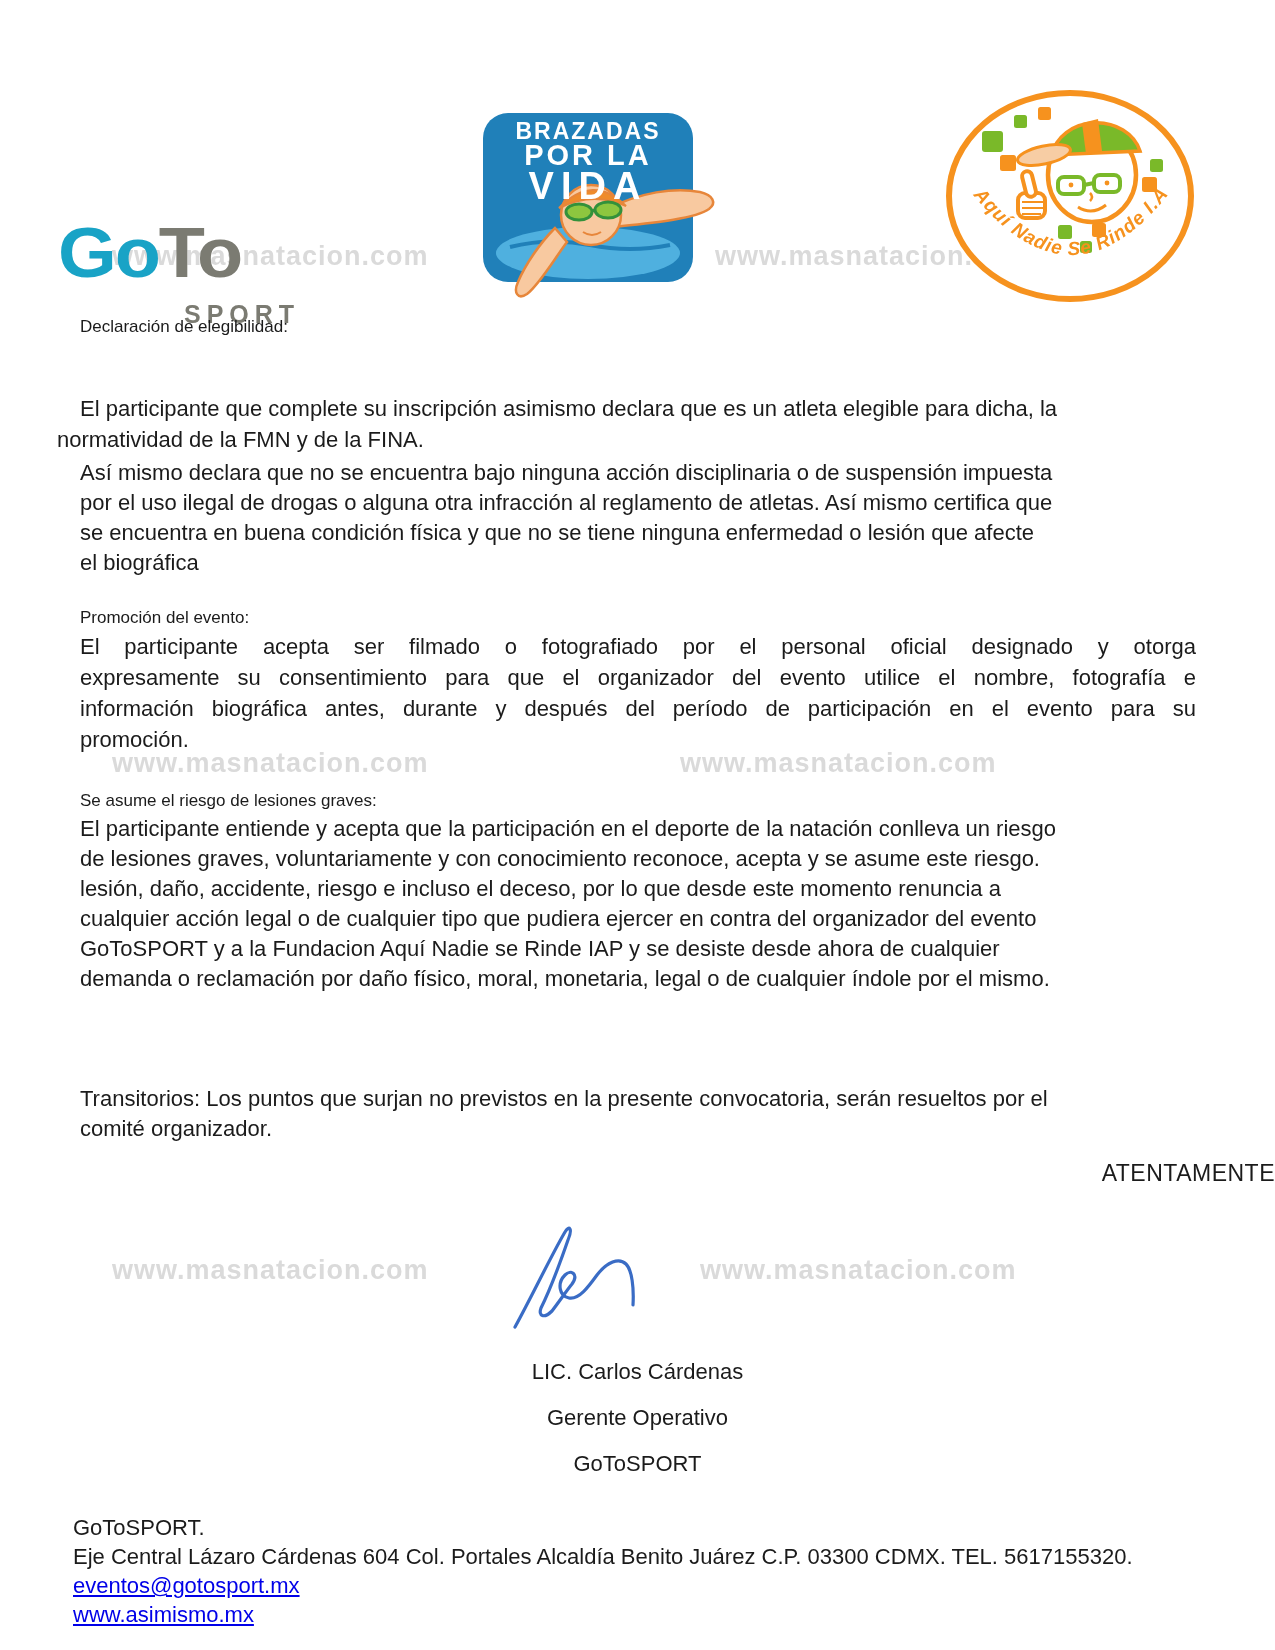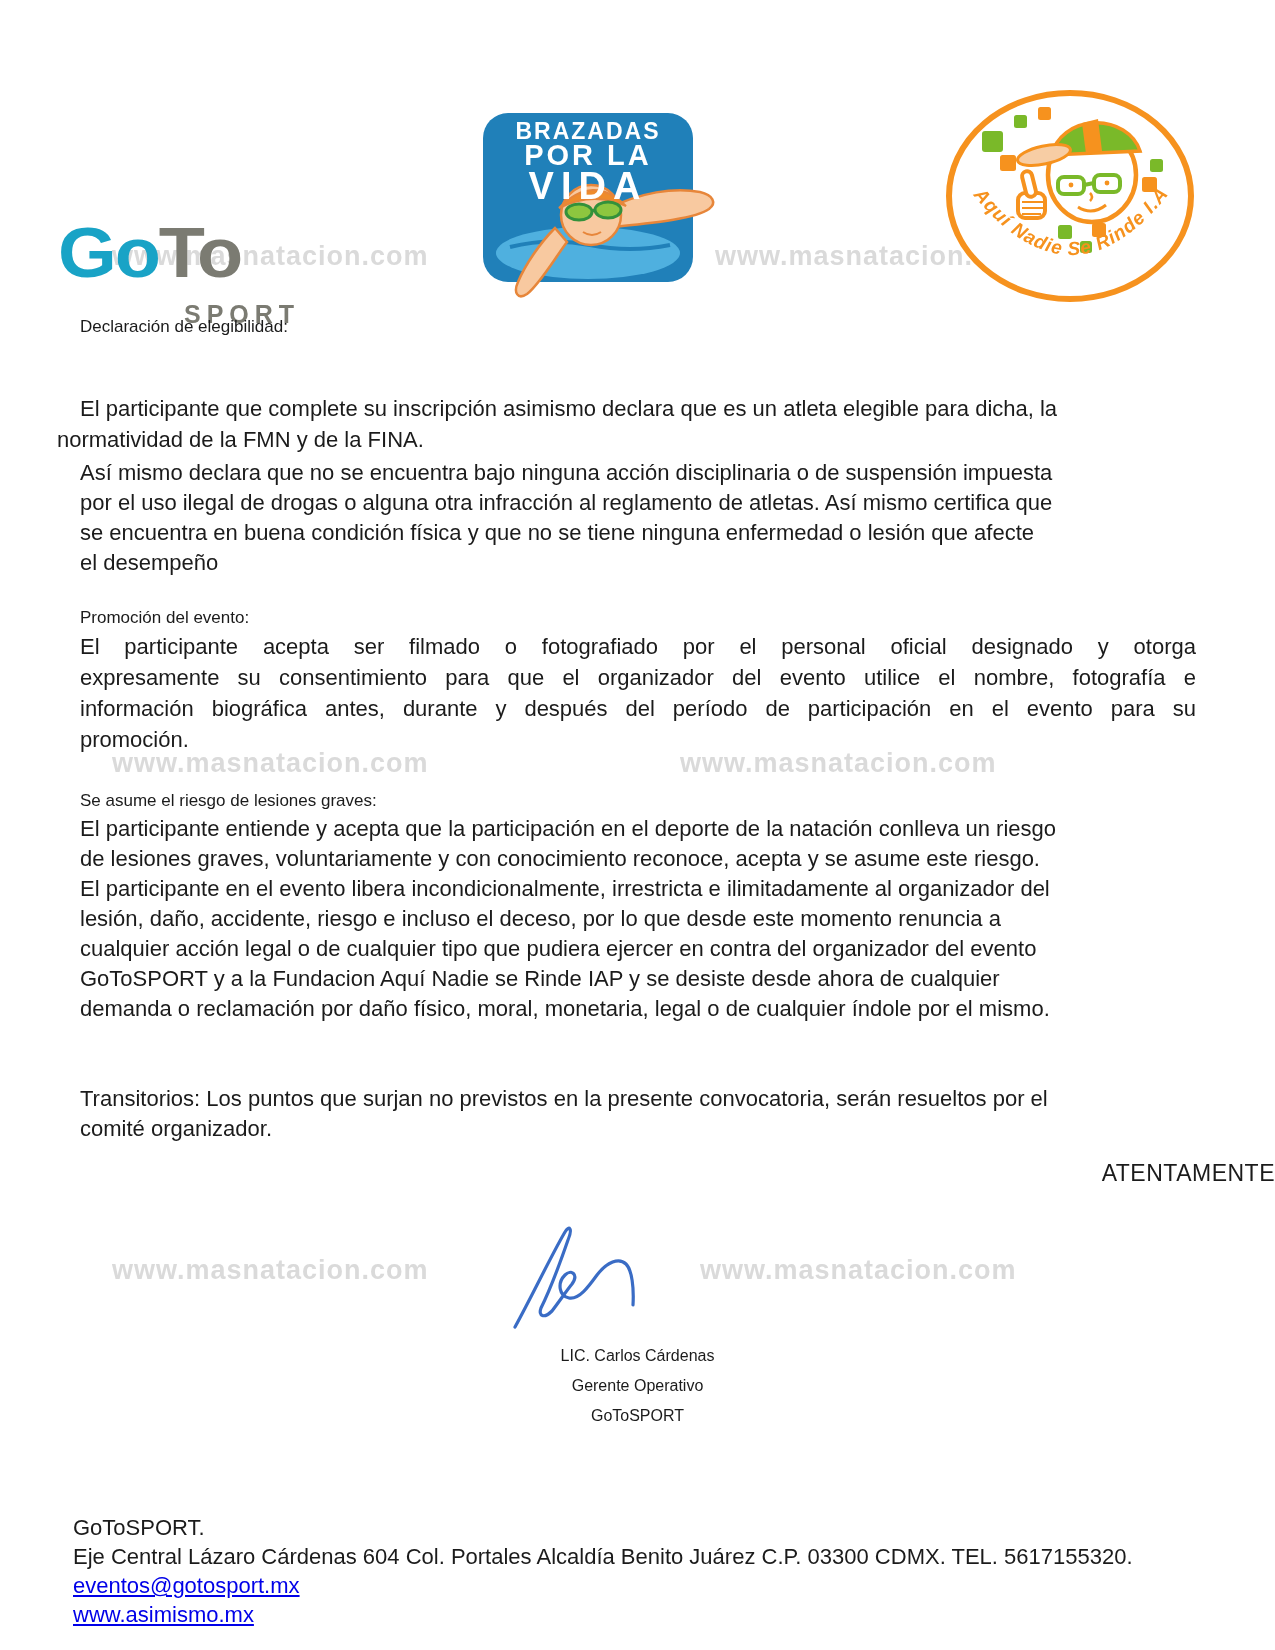--- a/index.html
+++ b/index.html
@@ -15,21 +15,21 @@
   .ind{padding-left:23px;}
   .jline{white-space:normal;text-align:justify;text-align-last:justify;}
   .heading{font-size:17px;line-height:30px;white-space:nowrap;}
   .wm{
     position:absolute;color:#dadada;font-weight:700;font-size:27px;
     letter-spacing:1px;white-space:nowrap;z-index:1;line-height:1;
   }
   .textlayer{z-index:3;}
   .atent{width:1275px;text-align:right;font-size:23px;letter-spacing:.5px;}
   .sigblock{width:1275px;text-align:center;}
-  .sigline{font-size:16px;line-height:30px;}
+  .sigline{font-size:22px;line-height:30px;margin-top:16px;}
   .footer .fline{font-size:22px;line-height:29px;white-space:nowrap;}
   .footer a{color:#0000e8;text-decoration:underline;}
   .goto-word{font-size:70px;font-weight:700;letter-spacing:-2px;line-height:62px;
     transform:scaleX(1.08);transform-origin:left top;white-space:nowrap;}
   .goto-go{color:#19a3c6;}
   .goto-to{color:#7b7b72;}
   .goto-sub{font-size:25px;font-weight:700;color:#7b7b72;letter-spacing:6px;
     margin-left:126px;margin-top:18px;line-height:24px;}
   .logo{z-index:2;}
 </style>
@@ -102,38 +102,37 @@
 
 <div class="abs textlayer p1" style="left:57px;top:393px;width:1139px;">
   <div class="line ind">El participante que complete su inscripción asimismo declara que es un atleta elegible para dicha, la</div>
   <div class="line">normatividad de la FMN y de la FINA.</div>
 </div>
 
 <div class="abs textlayer" style="left:80px;top:458px;width:1116px;">
   <div class="line">Así mismo declara que no se encuentra bajo ninguna acción disciplinaria o de suspensión impuesta</div>
   <div class="line">por el uso ilegal de drogas o alguna otra infracción al reglamento de atletas. Así mismo certifica que</div>
   <div class="line">se encuentra en buena condición física y que no se tiene ninguna enfermedad o lesión que afecte</div>
-  <div class="line">el desempeño</div>
+  <div class="line">el biográfica</div>
 </div>
 
 <div class="abs textlayer heading" style="left:80px;top:603px;">Promoción del evento:</div>
 
 <div class="abs textlayer p3" style="left:80px;top:631px;width:1116px;">
   <div class="line jline">El participante acepta ser filmado o fotografiado por el personal oficial designado y otorga</div>
   <div class="line jline">expresamente su consentimiento para que el organizador del evento utilice el nombre, fotografía e</div>
   <div class="line jline">información biográfica antes, durante y después del período de participación en el evento para su</div>
   <div class="line">promoción.</div>
 </div>
 
 <div class="abs textlayer heading" style="left:80px;top:786px;">Se asume el riesgo de lesiones graves:</div>
 
 <div class="abs textlayer" style="left:80px;top:814px;width:1116px;">
   <div class="line">El participante entiende y acepta que la participación en el deporte de la natación conlleva un riesgo</div>
   <div class="line">de lesiones graves, voluntariamente y con conocimiento reconoce, acepta y se asume este riesgo.</div>
-  <div class="line">El participante en el evento libera incondicionalmente, irrestricta e ilimitadamente al organizador del</div>
   <div class="line">lesión, daño, accidente, riesgo e incluso el deceso, por lo que desde este momento renuncia a</div>
   <div class="line">cualquier acción legal o de cualquier tipo que pudiera ejercer en contra del organizador del evento</div>
   <div class="line">GoToSPORT y a la Fundacion Aquí Nadie se Rinde IAP y se desiste desde ahora de cualquier</div>
   <div class="line">demanda o reclamación por daño físico, moral, monetaria, legal o de cualquier índole por el mismo.</div>
 </div>
 
 <div class="abs textlayer" style="left:80px;top:1084px;width:1116px;">
   <div class="line">Transitorios: Los puntos que surjan no previstos en la presente convocatoria, serán resueltos por el</div>
   <div class="line">comité organizador.</div>
 </div>

